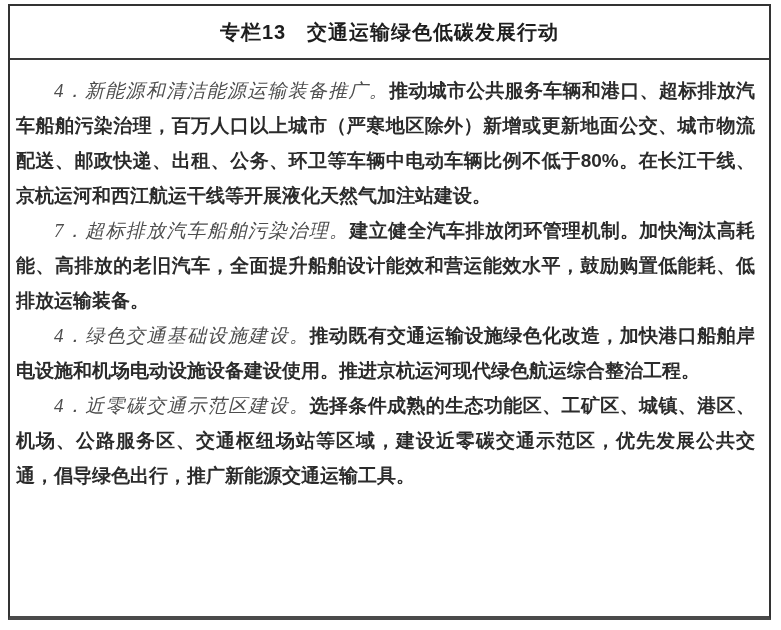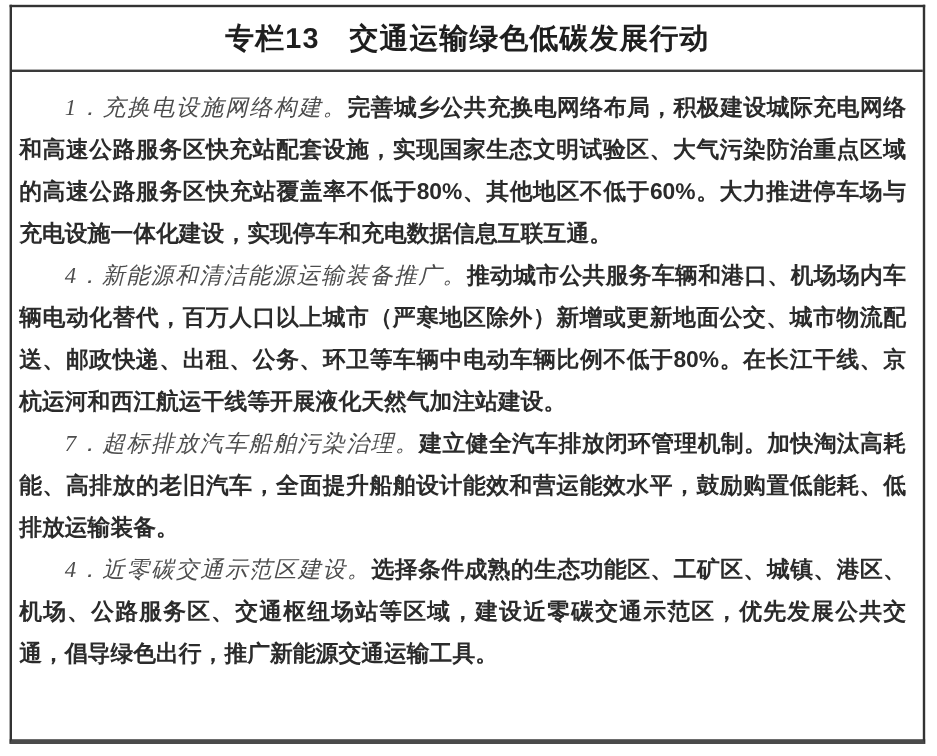--- a/index.html
+++ b/index.html
@@ -19,21 +19,21 @@
     background: #ffffff;
     border: 2px solid #333333;
     border-bottom: 4px solid #4a4a4a;
   }
   .panel-title {
     height: 54px;
     border-bottom: 2px solid #3a3a3a;
     display: flex;
     align-items: center;
     justify-content: center;
-    font-size: 24px;
+    font-size: 20px;
     font-weight: bold;
     color: #1e1e1e;
     letter-spacing: 1px;
   }
   .panel-body {
     padding: 13px 14px 0 6px;
     font-size: 19px;
     line-height: 35px;
     text-align: justify;
     color: #2e2e2e;
@@ -54,18 +54,18 @@
   }
 </style>
 </head>
 <body>
 
 <div class="panel">
   <div class="panel-title">
     <span>专栏13　交通运输绿色低碳发展行动</span>
   </div>
   <div class="panel-body">
-    <p class="item"><span class="item-lead">1．充换电设施网络构建。</span><span class="item-body">完善城乡公共充换电网络布局，积极建设城际充电网络和高速公路服务区快充站配套设施，实现国家生态文明试验区、大气污染防治重点区域的高速公路服务区快充站覆盖率不低于80%、其他地区不低于60%。大力推进停车场与充电设施一体化建设，实现停车和充电数据信息互联互通。</span></p>
-    <p class="item"><span class="item-lead">4．新能源和清洁能源运输装备推广。</span><span class="item-body">推动城市公共服务车辆和港口、机场场内车辆电动化替代，百万人口以上城市（严寒地区除外）新增或更新地面公交、城市物流配送、邮政快递、出租、公务、环卫等车辆中电动车辆比例不低于80%。在长江干线、京杭运河和西江航运干线等开展液化天然气加注站建设。</span></p>
+    <p class="item"><span class="item-lead">4．新能源和清洁能源运输装备推广。</span><span class="item-body">推动城市公共服务车辆和港口、超标排放汽车船舶污染治理，百万人口以上城市（严寒地区除外）新增或更新地面公交、城市物流配送、邮政快递、出租、公务、环卫等车辆中电动车辆比例不低于80%。在长江干线、京杭运河和西江航运干线等开展液化天然气加注站建设。</span></p>
     <p class="item"><span class="item-lead">7．超标排放汽车船舶污染治理。</span><span class="item-body">建立健全汽车排放闭环管理机制。加快淘汰高耗能、高排放的老旧汽车，全面提升船舶设计能效和营运能效水平，鼓励购置低能耗、低排放运输装备。</span></p>
+    <p class="item"><span class="item-lead">4．绿色交通基础设施建设。</span><span class="item-body">推动既有交通运输设施绿色化改造，加快港口船舶岸电设施和机场电动设施设备建设使用。推进京杭运河现代绿色航运综合整治工程。</span></p>
     <p class="item"><span class="item-lead">4．近零碳交通示范区建设。</span><span class="item-body">选择条件成熟的生态功能区、工矿区、城镇、港区、机场、公路服务区、交通枢纽场站等区域，建设近零碳交通示范区，优先发展公共交通，倡导绿色出行，推广新能源交通运输工具。</span></p>
   </div>
 </div>
 
 </body></html>

